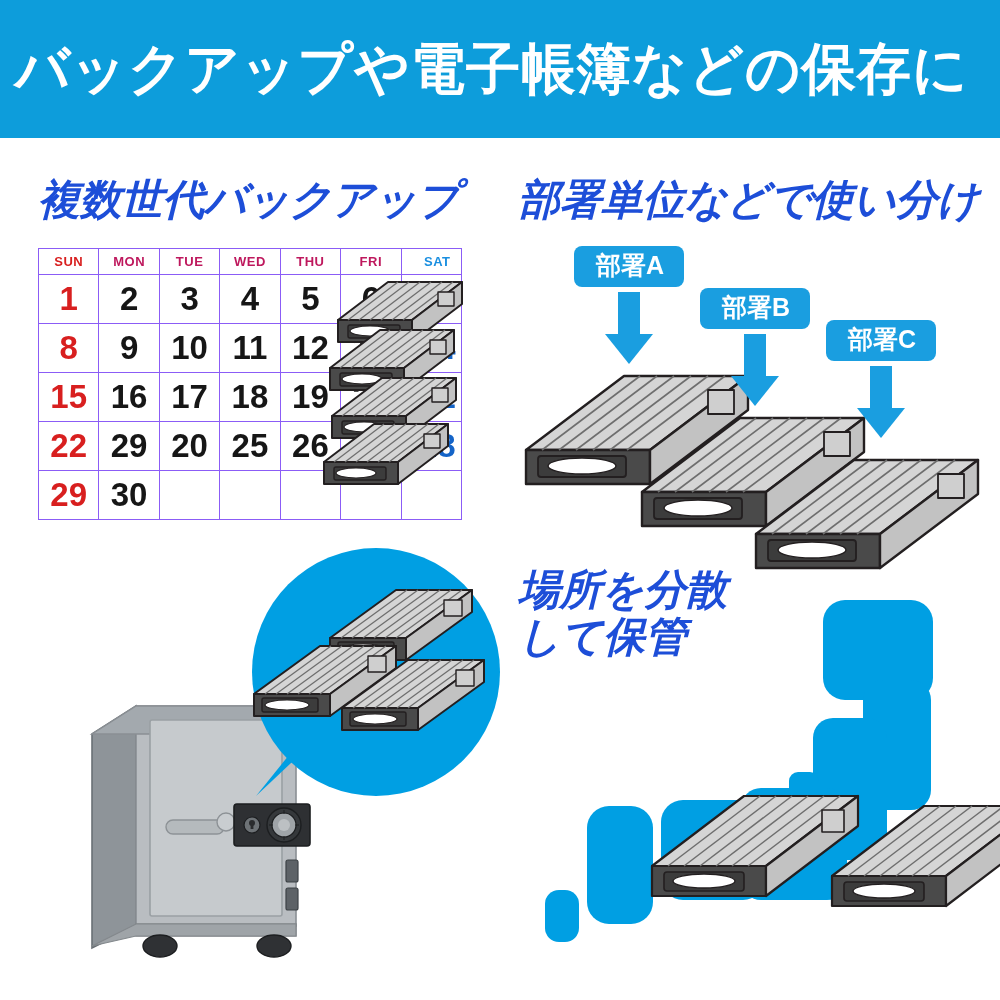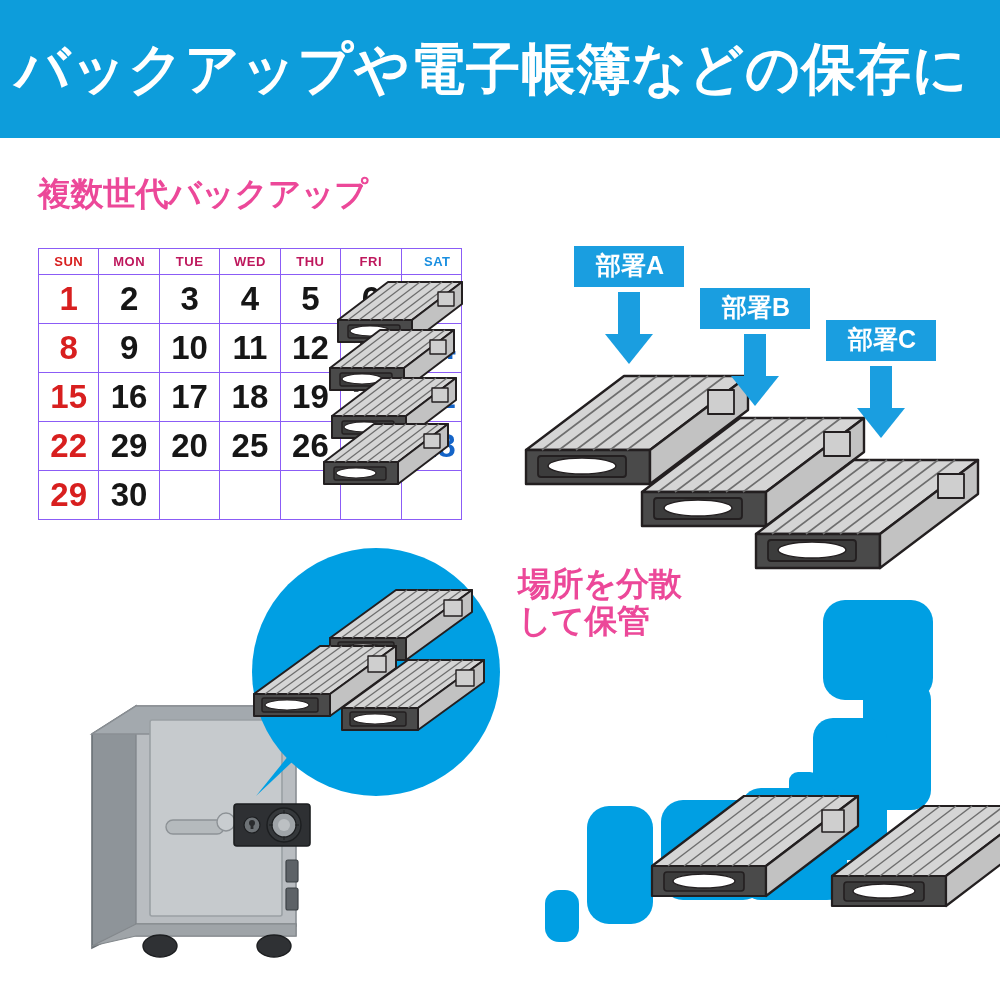--- a/index.html
+++ b/index.html
@@ -18,23 +18,24 @@
     display:flex;align-items:center;
   }
   .banner-title{
     color:#ffffff;font-size:56px;font-weight:bold;
     letter-spacing:1px;line-height:1;white-space:nowrap;
     transform:scaleX(0.97);
   }
 
   
   .sec-head{
-    position:absolute;color:#ec4899;font-weight:bold;
-    font-size:33px;line-height:1.12;white-space:pre-line;
+    position:absolute;color:#1d4ed8;font-weight:bold;
+    font-size:42px;line-height:1.12;white-space:pre-line;
     letter-spacing:-0.5px;
+    font-style:italic;
   }
   #head-cal{left:38px;top:176px;}
   #head-dept{left:518px;top:176px;}
   #head-safe{left:40px;top:566px;}
   #head-geo{left:518px;top:566px;}
 
   
   .calendar{
     position:absolute;left:38px;top:248px;width:424px;height:265px;
     border-collapse:collapse;table-layout:fixed;
@@ -49,21 +50,21 @@
   .calendar .sat{color:#1464c8;padding-left:12px;}
   .calendar th.sun{color:#d81f1f;}
   .calendar th.sat{color:#1a8fe0;}
 
   
   .tape{position:absolute;transform-origin:0 0;}
 
   
   .callout{position:absolute;}
   .callout .box{
-    background:#1a9ee0;border-radius:0;
+    background:#1a9ee0;border-radius:8px;
     color:#fff;font-weight:bold;font-size:25px;
     padding:7px 14px 9px 16px;text-align:center;white-space:nowrap;
     line-height:1;
   }
   .callout .stem{
     position:absolute;left:50%;transform:translateX(-50%);
     width:22px;background:#1a9ee0;
   }
   .callout .head{
     position:absolute;left:50%;transform:translateX(-50%);
@@ -219,20 +220,21 @@
           <line x1="55" y1="50" x2="105" y2="12"></line>
         <line x1="66" y1="50" x2="116" y2="12"></line>
           <line x1="77" y1="50" x2="127" y2="12"></line>
       </g>
       <rect x="22" y="55" width="52" height="13" rx="2" fill="#3c3c3c" stroke="#231f20" stroke-width="1.4"></rect>
       <ellipse cx="44" cy="61" rx="20" ry="5" fill="#fff" stroke="#231f20" stroke-width="1.2"></ellipse>
       <polygon points="112,22 128,22 128,36 112,36" fill="#cfcfcf" stroke="#231f20" stroke-width="1.4"></polygon>
     </g>
   </svg>
 
+  <div class="sec-head" id="head-dept">部署単位などで使い分け</div>
 
   <svg style="position:absolute;left:512px;top:358px;" width="250" height="160" viewBox="0 0 250 160">
     <g stroke="#231f20" stroke-width="2.4" stroke-linejoin="round">
       <polygon points="14,92 112,18 236,18 138,92" fill="#d5d5d5"></polygon>
       <polygon points="14,92 138,92 138,126 14,126" fill="#4a4a4a"></polygon>
       <polygon points="138,92 236,18 236,52 138,126" fill="#c2c2c2"></polygon>
       <g stroke="#6e6e6e" stroke-width="1.6" fill="none">
         <line x1="30" y1="92" x2="128" y2="18"></line>
           <line x1="47" y1="92" x2="145" y2="18"></line>
         <line x1="64" y1="92" x2="162" y2="18"></line>

